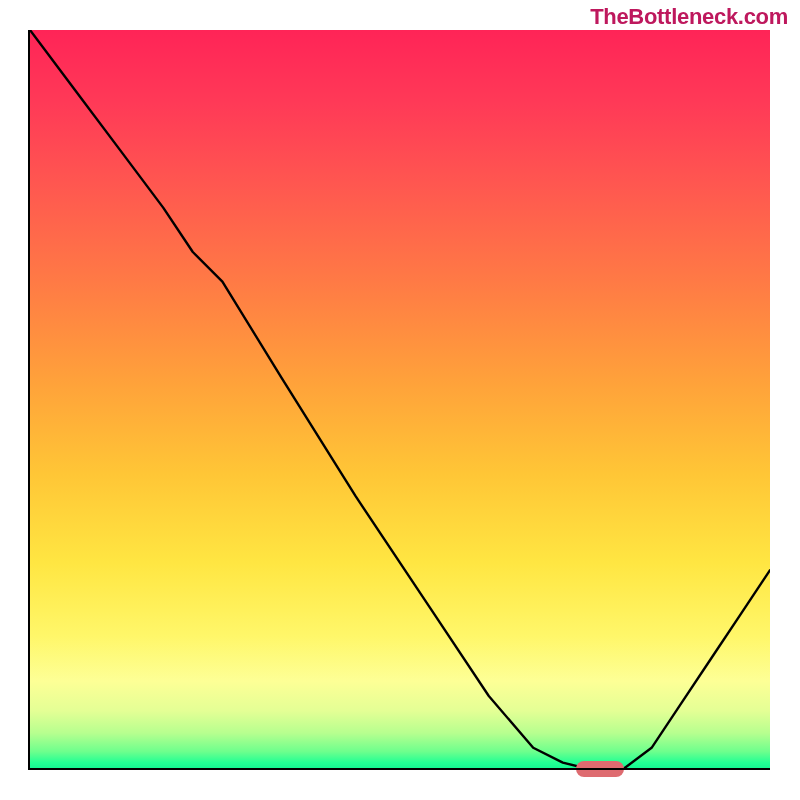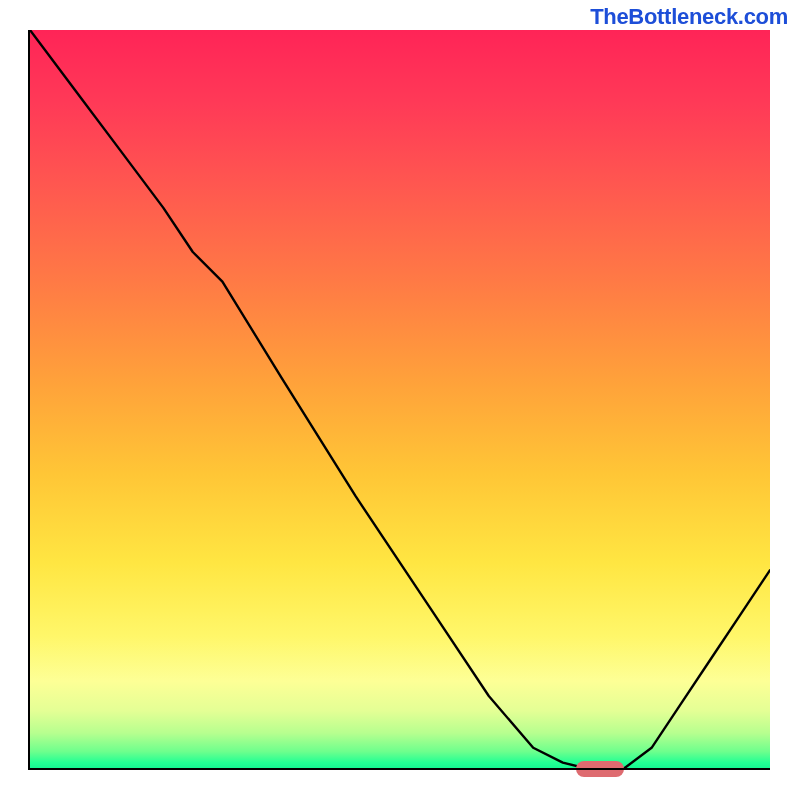--- a/index.html
+++ b/index.html
@@ -10,21 +10,21 @@
     font-family: Arial, Helvetica, sans-serif;
     position: relative;
     overflow: hidden;
   }
   .attribution {
     position: absolute;
     top: 4px;
     right: 12px;
     font-size: 22px;
     font-weight: 600;
-    color: #1d4ed8;
+    color: #be185d;
     letter-spacing: -0.3px;
   }
   .plot-area {
     position: absolute;
     left: 30px;
     top: 30px;
     width: 740px;
     height: 740px;
   }
   .gradient-bg {

